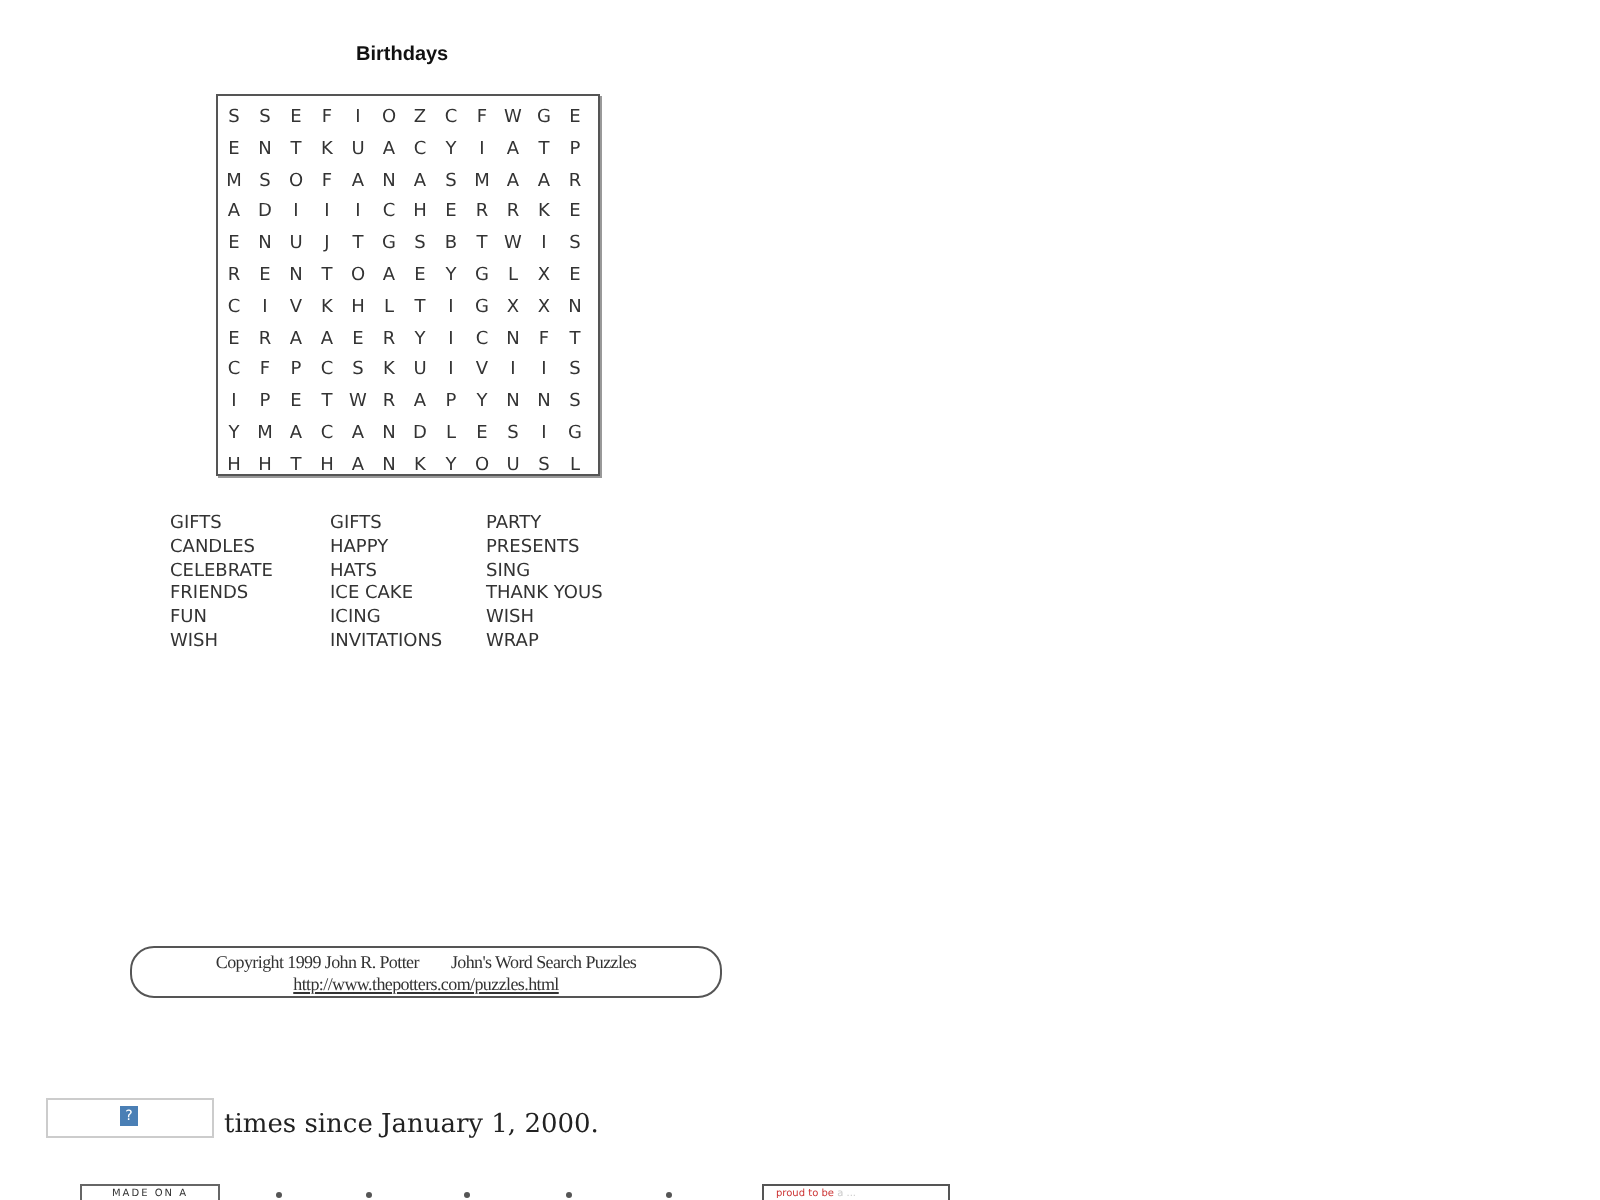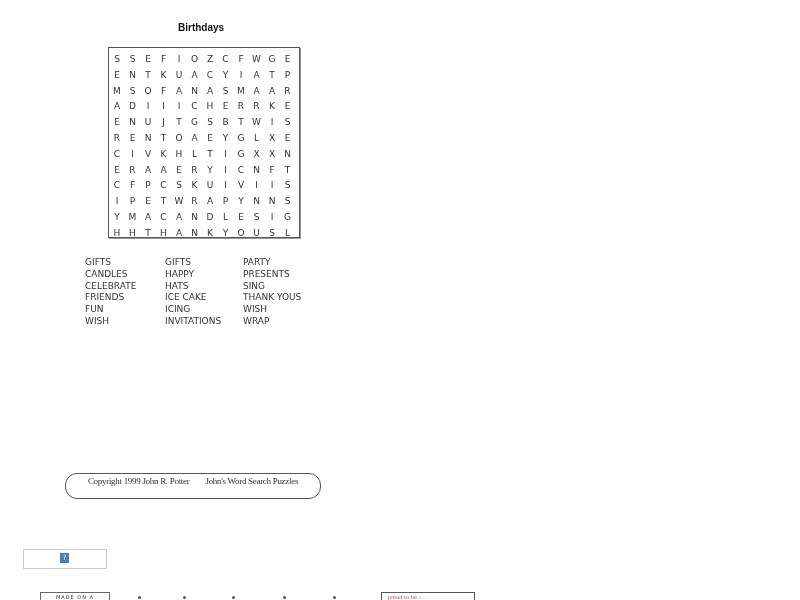--- a/index.html
+++ b/index.html
@@ -51,21 +51,21 @@
       font-family: "DejaVu Sans", sans-serif;
       font-size: 9px;
       line-height: 11.8px;
       color: #333;
     }
     .wordlist div { white-space: nowrap; }
     .copyright {
       position: absolute;
       left: 65px;
       top: 473px;
-      width: 256px;
+      width: 296px;
       height: 26px;
       border: 1px solid #555;
       border-radius: 12px;
       font-family: "Liberation Serif", serif;
       font-size: 9px;
       color: #333;
       text-align: center;
       line-height: 11px;
       padding-top: 2px;
       box-sizing: border-box;
@@ -343,26 +343,28 @@
     <div>SING</div>
     <div>THANK YOUS</div>
     <div>WISH</div>
     <div>WRAP</div>
   </div>
 
 <div class="copyright">
   <div class="line1">
     <span>Copyright 1999 John R. Potter</span><span>John's Word Search Puzzles</span>
   </div>
+  <div class="url">http://www.thepotters.com/puzzles.html</div>
 </div>
 
 <div class="counter-line">
   <span class="counter-box">
     <span class="counter-icon">?</span>
   </span>
+  <span>times since January 1, 2000.</span>
 </div>
 
 <div class="badge-made">MADE ON A</div>
 <div class="dots" style="left:138px"></div>
 <div class="dots" style="left:183px"></div>
 <div class="dots" style="left:232px"></div>
 <div class="dots" style="left:283px"></div>
 <div class="dots" style="left:333px"></div>
 <div class="badge-proud">
   <span>proud to be</span>

